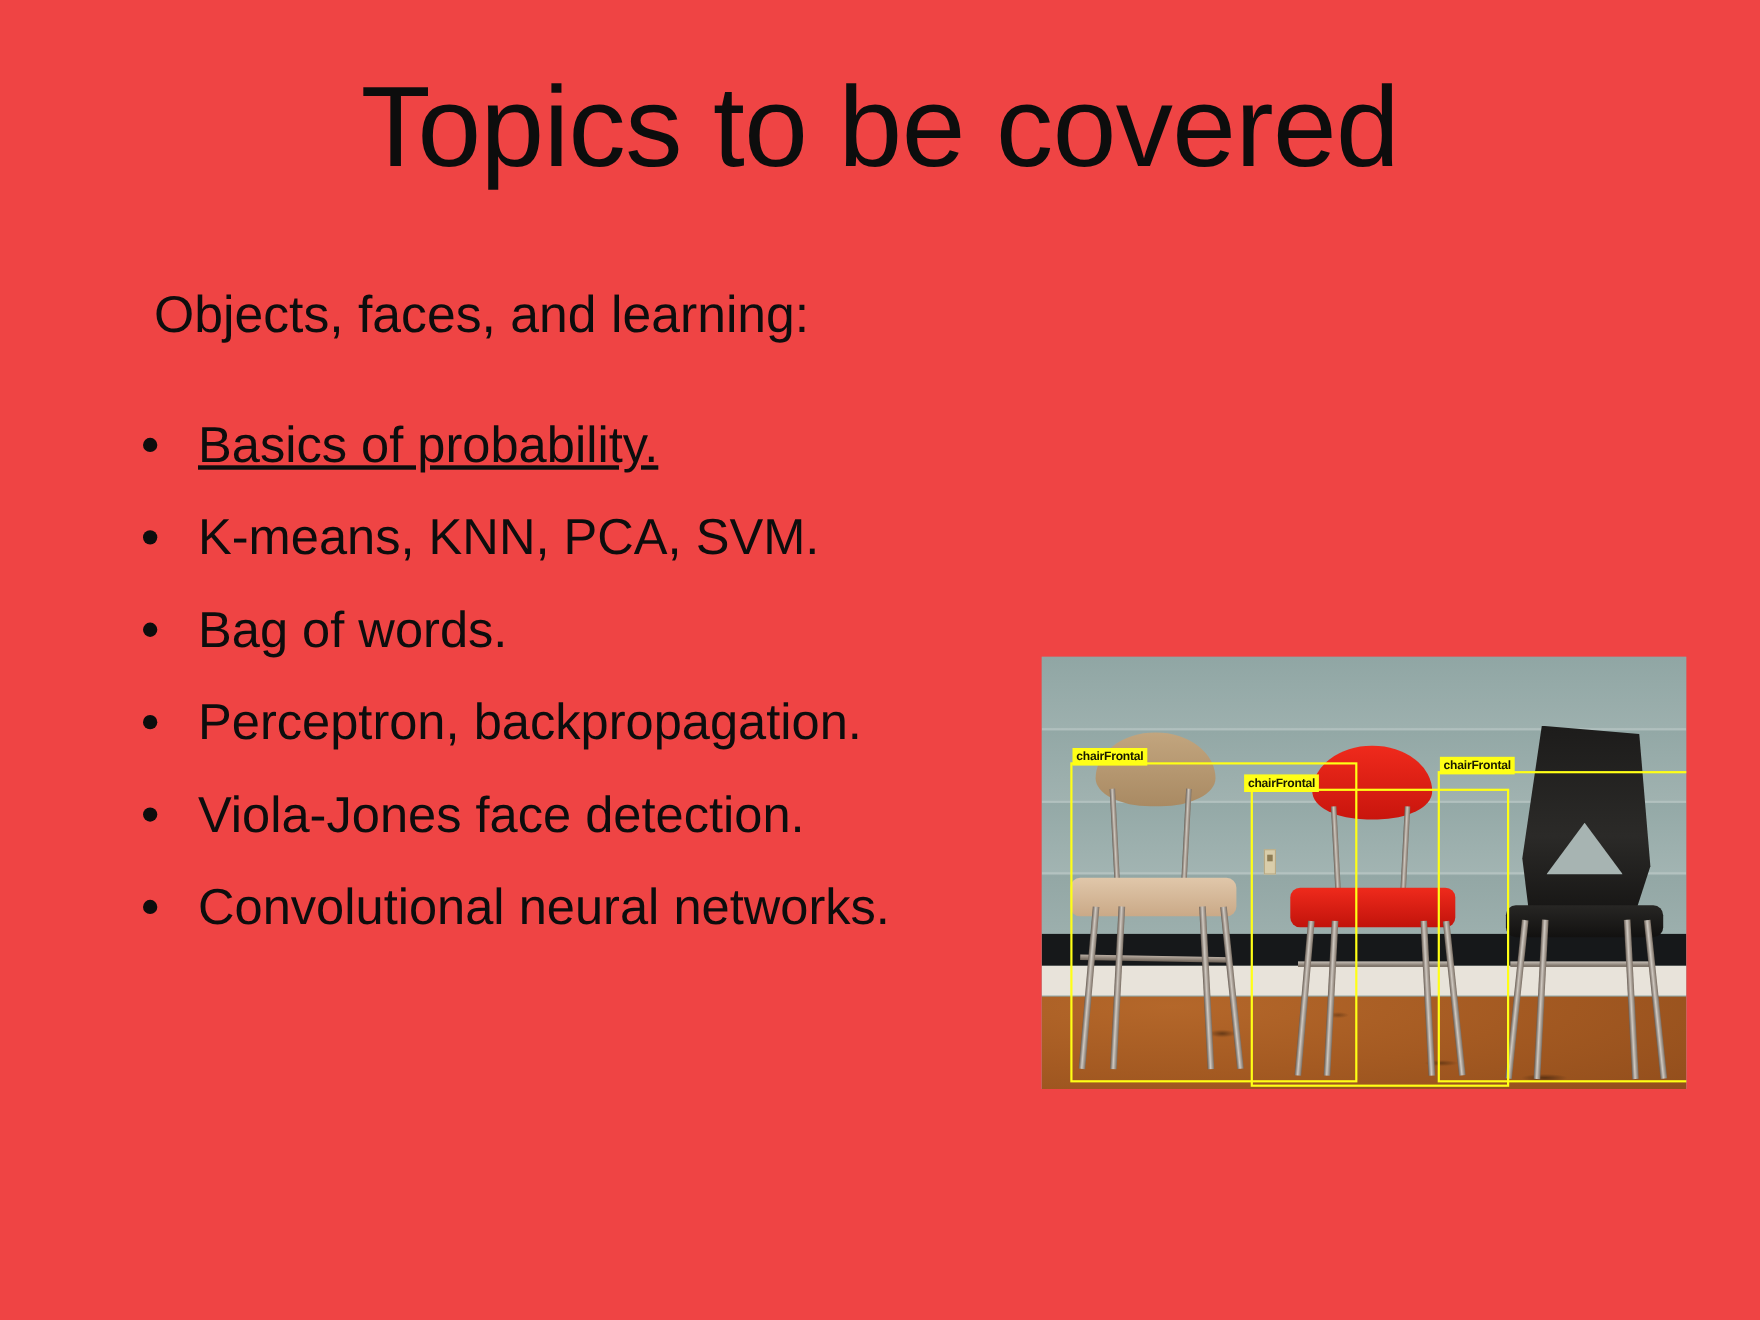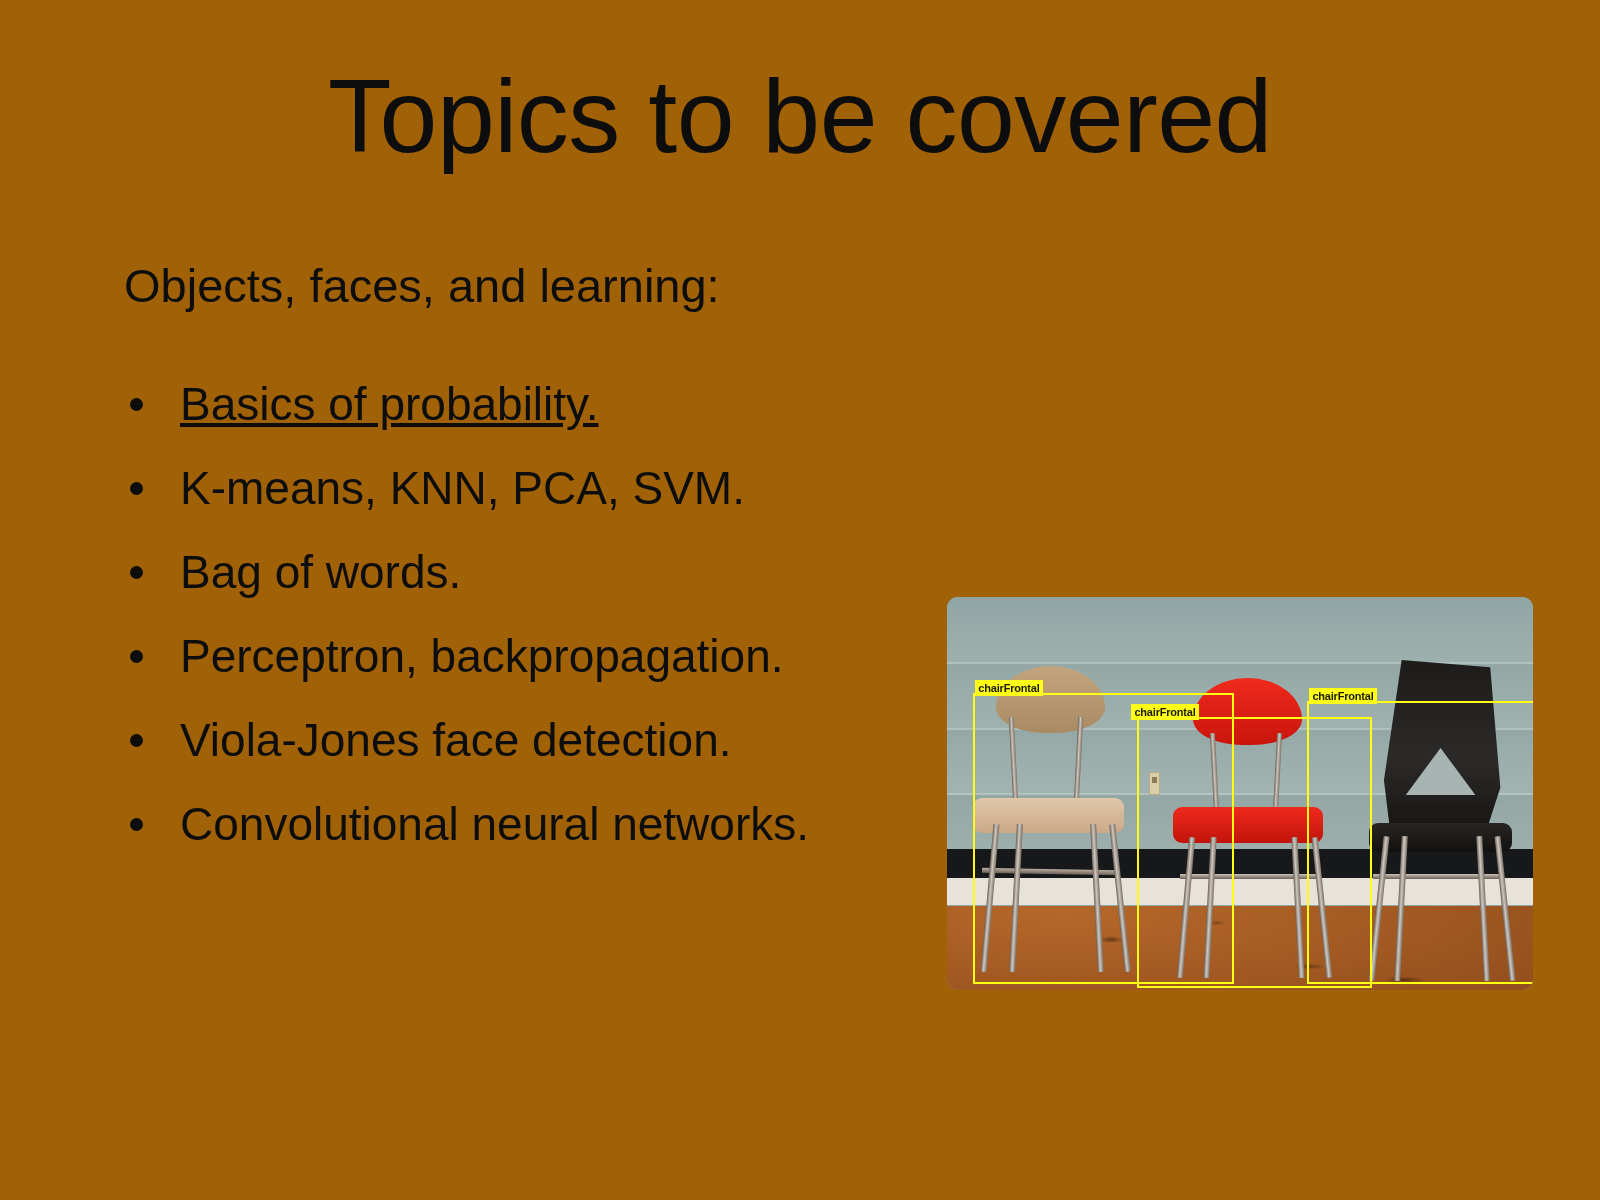--- a/index.html
+++ b/index.html
@@ -13,21 +13,21 @@
     position: relative;
     overflow: hidden;
     font-family: "Liberation Sans", sans-serif;
     color: #000000;
   }
 
   
   #slide {
     position: absolute;
     inset: 0;
-    background: #a16207;
+    background: #ef4444;
   }
 
   
   #slide-title {
     position: absolute;
     left: 0;
     right: 0;
     top: 62px;
     text-align: center;
     font-size: 104px;
@@ -42,21 +42,21 @@
   #body-block {
     position: absolute;
     left: 124px;
     top: 262px;
     width: 830px;
   }
   .intro-line {
     font-size: 47px;
     line-height: 1.0;
     color: #0d0d0d;
-    margin: 0 0 0 0;
+    margin: 0 0 0 16px;
     white-space: nowrap;
   }
   ul.bullet-list {
     list-style: none;
     margin: 0;
     padding: 0;
   }
   li.bullet-item {
     position: relative;
     padding-left: 56px;
@@ -81,21 +81,20 @@
 
   
   #photo {
     position: absolute;
     left: 947px;
     top: 597px;
     width: 586px;
     height: 393px;
     overflow: hidden;
     background: #8fa7a6;
-    border-radius: 11px;
   }
   .ph-wall {
     position: absolute;
     left: 0; top: 0; width: 100%; height: 64%;
     background:
       linear-gradient(180deg, #90a6a4 0%, #9db0ae 26%, #93a8a6 27%, #a0b2b0 52%, #94a9a7 53%, #a2b4b2 78%, #93a7a5 79%, #9cafad 100%);
   }
   .ph-wall-line {
     position: absolute;
     left: 0; width: 100%; height: 2px;

